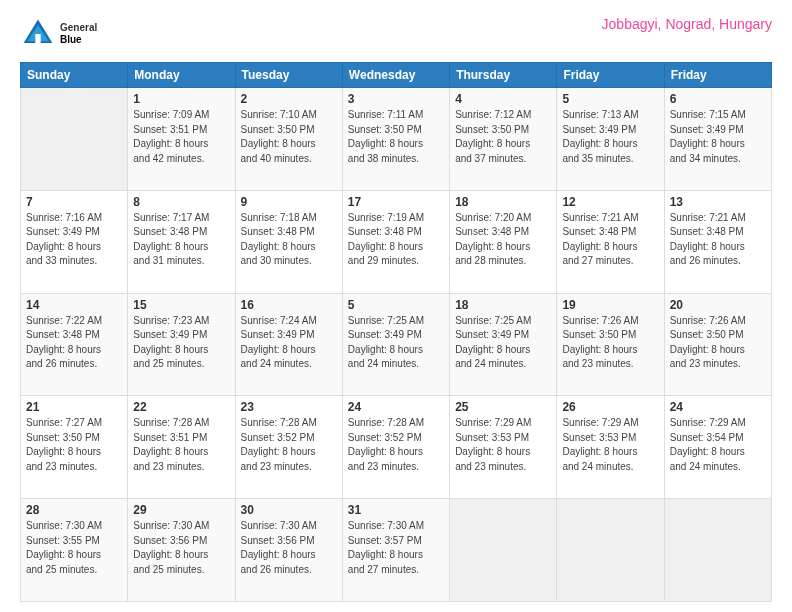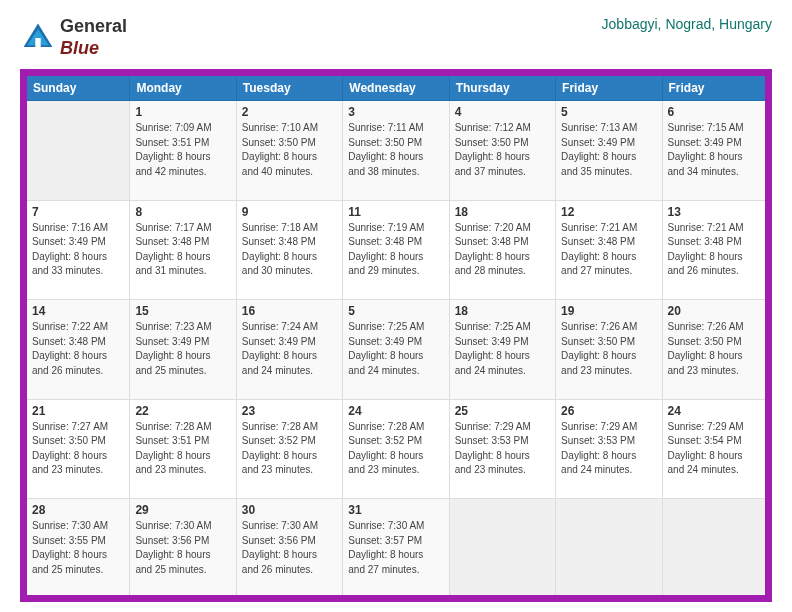--- a/index.html
+++ b/index.html
@@ -24,47 +24,47 @@
       margin-bottom: 10px;
     }
     .logo {
       display: flex;
       align-items: center;
       gap: 4px;
     }
     .logo-text {
       display: flex;
       flex-direction: column;
-      font-size: 18px;
+      font-size: 10px;
       font-weight: bold;
       line-height: 1.2;
     }
     .logo-general { color: #333; }
-    .logo-blue { color: #7f1d1d; font-style: italic; }
+    .logo-blue { color: #000000; }
     .logo-icon {
       width: 36px;
       height: 36px;
     }
     .title-block {
       text-align: right;
     }
     .title-block h1 {
       font-size: 32px;
       font-weight: bold;
       color: #333;
       line-height: 1.1;
     }
     .title-block h2 {
       font-size: 14px;
       font-weight: normal;
-      color: #0f766e;
+      color: #ec4899;
     }
     .calendar {
       flex: 1;
-      border: 7px solid #a21caf;
+      border: 1px solid #a21caf;
       border-collapse: collapse;
       width: 100%;
       table-layout: fixed;
     }
     .calendar thead tr th {
       background-color: #2b7dc0;
       color: white;
       text-align: left;
       padding: 5px 6px;
       font-size: 12px;
@@ -167,21 +167,21 @@
           </td>
           <td>
             <span class="day-number">8</span>
             <div class="day-info">Sunrise: 7:17 AM<br>Sunset: 3:48 PM<br>Daylight: 8 hours<br>and 31 minutes.</div>
           </td>
           <td>
             <span class="day-number">9</span>
             <div class="day-info">Sunrise: 7:18 AM<br>Sunset: 3:48 PM<br>Daylight: 8 hours<br>and 30 minutes.</div>
           </td>
           <td>
-            <span class="day-number">11</span>
+            <span class="day-number">17</span>
             <div class="day-info">Sunrise: 7:19 AM<br>Sunset: 3:48 PM<br>Daylight: 8 hours<br>and 29 minutes.</div>
           </td>
           <td>
             <span class="day-number">18</span>
             <div class="day-info">Sunrise: 7:20 AM<br>Sunset: 3:48 PM<br>Daylight: 8 hours<br>and 28 minutes.</div>
           </td>
           <td>
             <span class="day-number">12</span>
             <div class="day-info">Sunrise: 7:21 AM<br>Sunset: 3:48 PM<br>Daylight: 8 hours<br>and 27 minutes.</div>
           </td>

